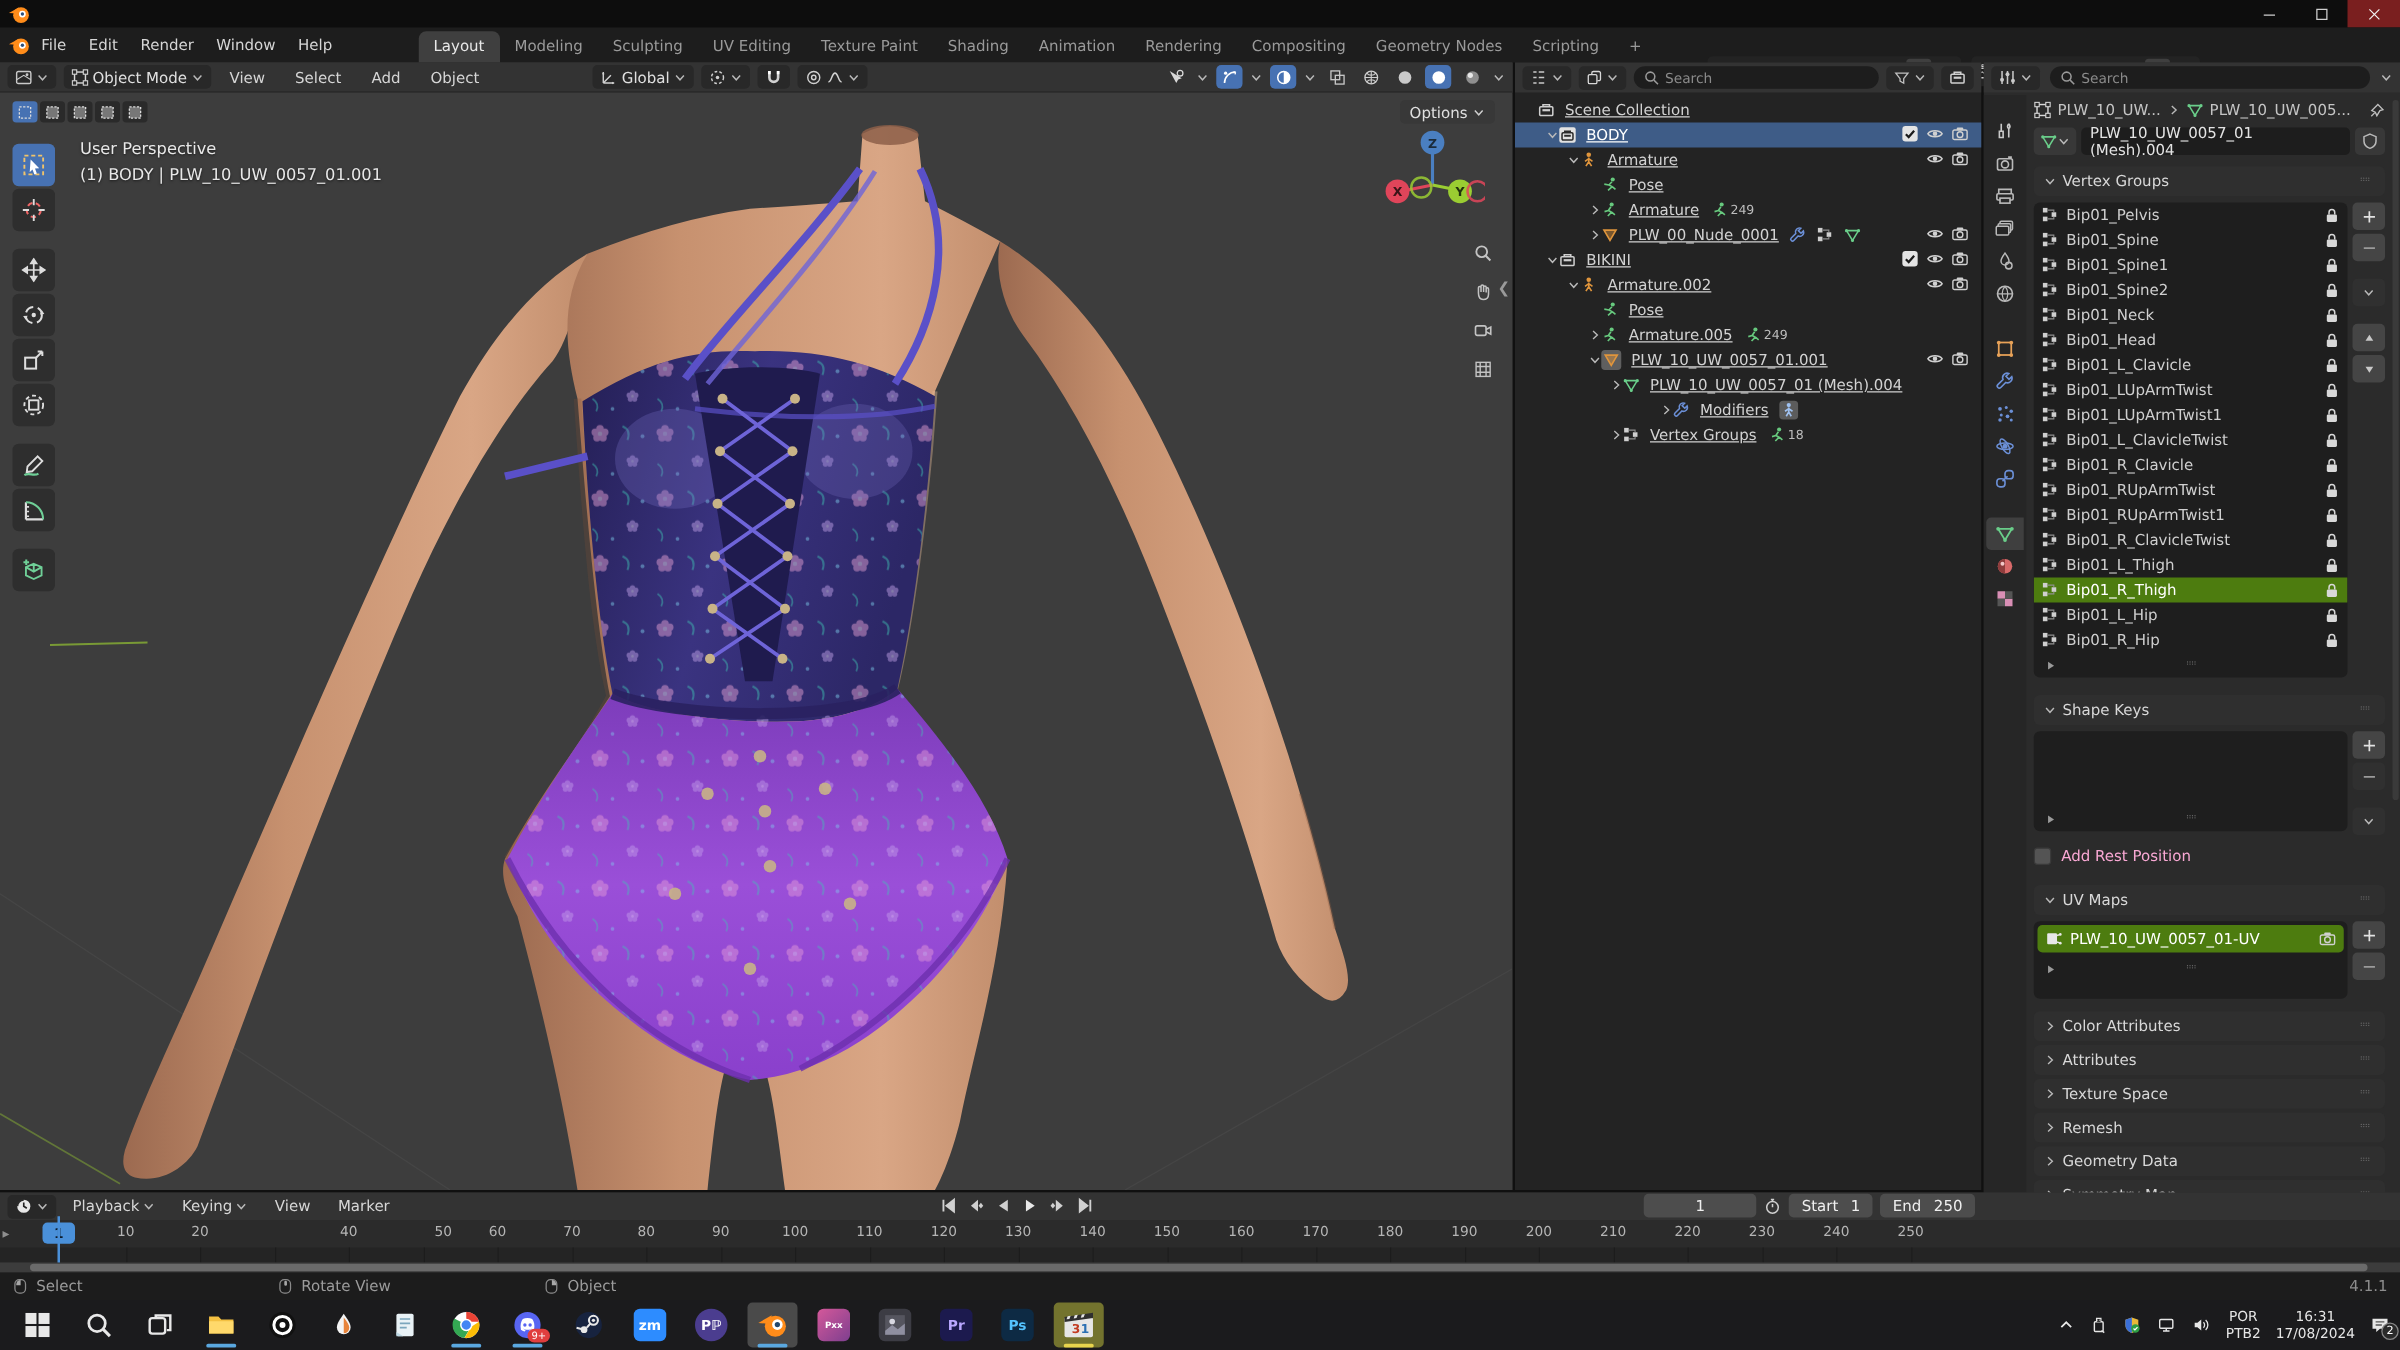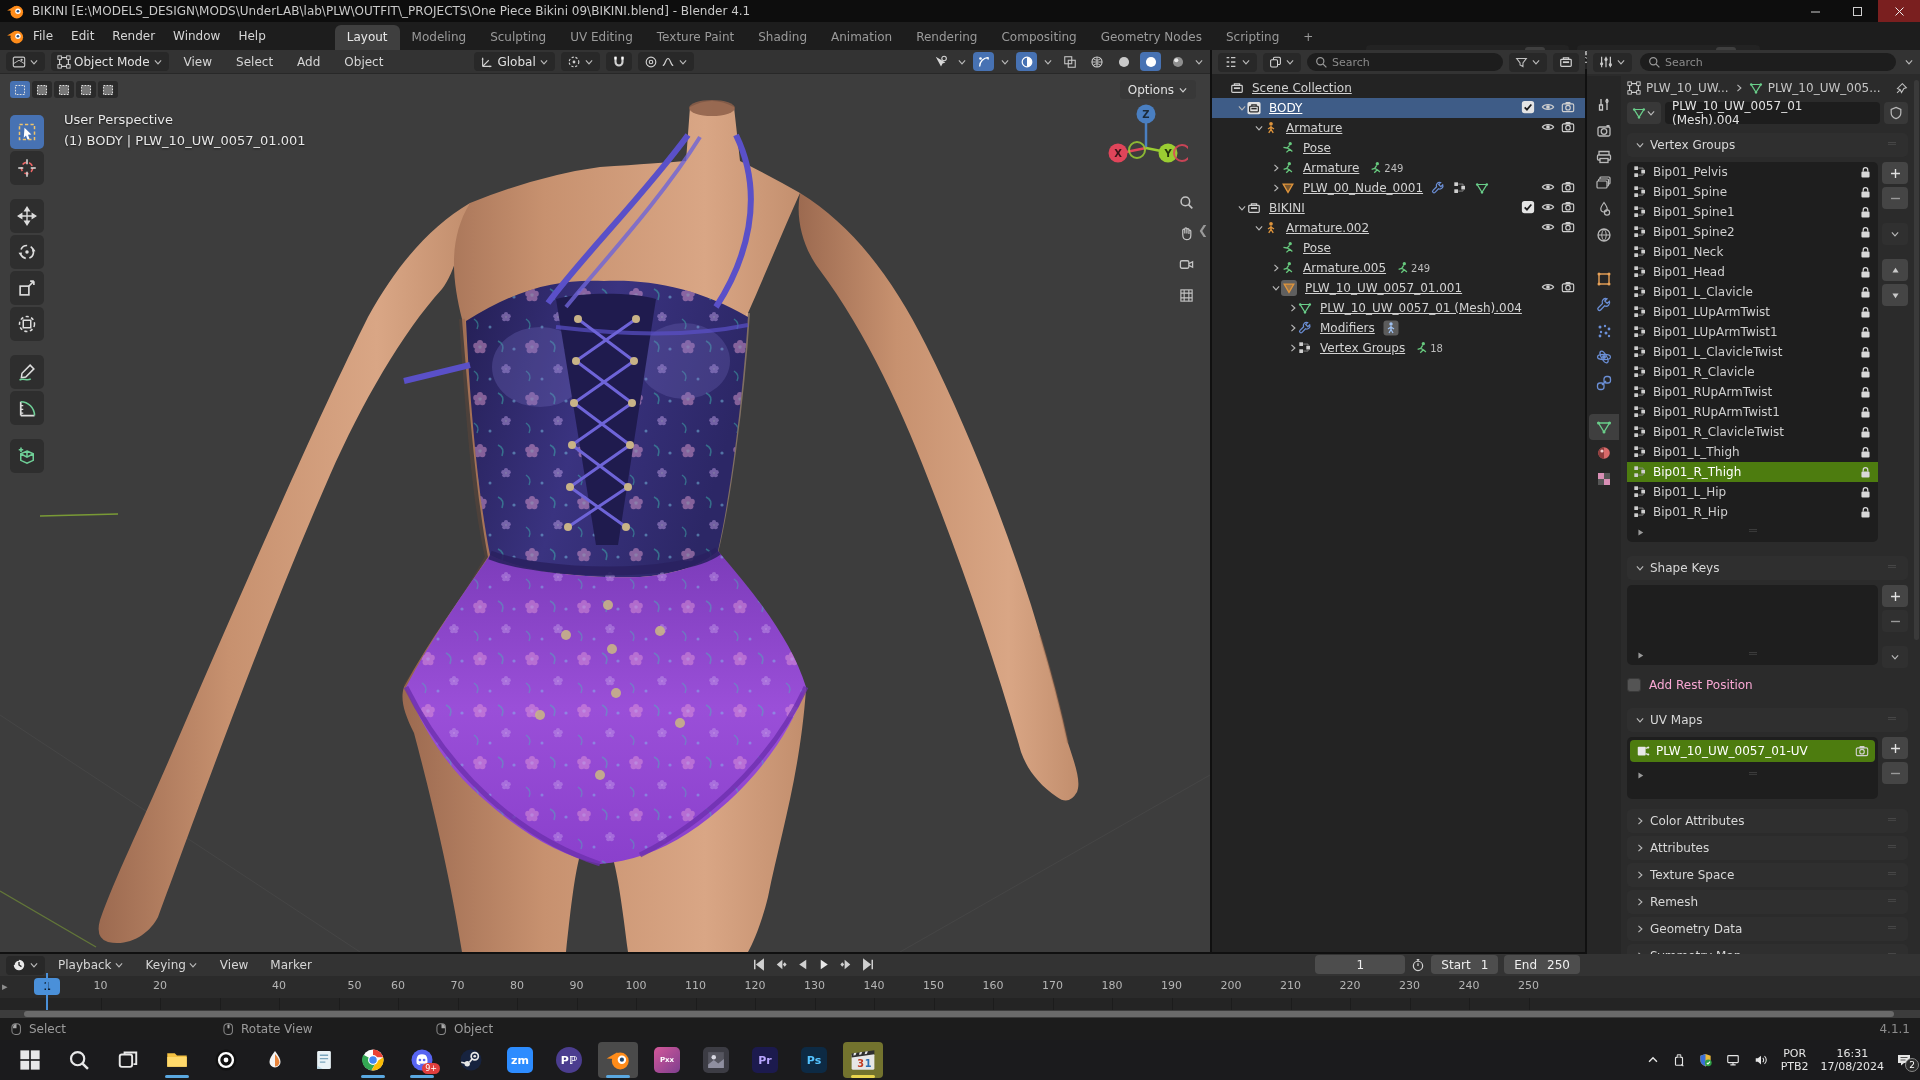--- a/index.html
+++ b/index.html
@@ -162,21 +162,20 @@
 
   <div id="titlebar" class="abs">
     <span class="icon" id="tb-logo">
         <svg width="18" height="18" viewBox="0 0 16 16">
           <circle cx="9.6" cy="9" r="5.6" fill="#ff8c1a"></circle>
           <circle cx="10.6" cy="8.2" r="2.4" fill="#fff"></circle>
           <circle cx="10.6" cy="8.2" r="1.2" fill="#2a4f7c"></circle>
           <path d="M1 7.5 L8 3.5 L6.8 7.8 Z" fill="#ff8c1a"></path>
         </svg>
       </span>
-    <span id="title-text">BIKINI [E:\MODELS_DESIGN\MODS\UnderLAB\lab\PLW\OUTFIT\_PROJECTS\One Piece Bikini 09\BIKINI.blend] - Blender 4.1</span>
     <div id="win-controls">
       <div class="win-btn">
           <svg width="11" height="11" viewBox="0 0 11 11">
             <path d="M1 6 H10" stroke="#cfcfcf"></path>
           </svg>
         </div>
       <div class="win-btn">
           <svg width="11" height="11" viewBox="0 0 11 11">
             <rect x="1.5" y="1.5" width="8" height="8" fill="none" stroke="#cfcfcf"></rect>
           </svg>
@@ -1055,21 +1054,21 @@
           <span class="icon">
             <svg width="14" height="14" viewBox="0 0 16 16">
               <path d="M2.5 4 H13.5 L8 13 Z" fill="none" stroke="#6ace8a" stroke-width="1.4"></path>
               <circle cx="2.5" cy="4" r="1.4" fill="#6ace8a"></circle>
               <circle cx="13.5" cy="4" r="1.4" fill="#6ace8a"></circle>
               <circle cx="8" cy="13" r="1.4" fill="#6ace8a"></circle>
             </svg>
           </span>
           <span class="ol-label">PLW_10_UW_0057_01 (Mesh).004</span>
         </div>
-        <div class="ol-row" style="padding-left: 76px;">
+        <div class="ol-row" style="padding-left: 116px;">
           <span class="icon">
             <svg width="10" height="10" viewBox="0 0 16 16">
               <path d="M5.5 3 L11 8 L5.5 13" stroke="#b9b9b9" stroke-width="1.8" fill="none"></path>
             </svg>
           </span>
           <span class="icon">
             <svg width="14" height="14" viewBox="0 0 16 16">
               <path d="M13.4 4.3 a3.6 3.6 0 0 1 -4.8 4.6 L4.6 13 a1.6 1.6 0 0 1 -2.3 -2.3 L6.4 6.6 a3.6 3.6 0 0 1 4.6 -4.8 L8.8 4 l2.4 2.4 Z" fill="none" stroke="#6b8fd6" stroke-width="1.4"></path>
             </svg>
           </span>

